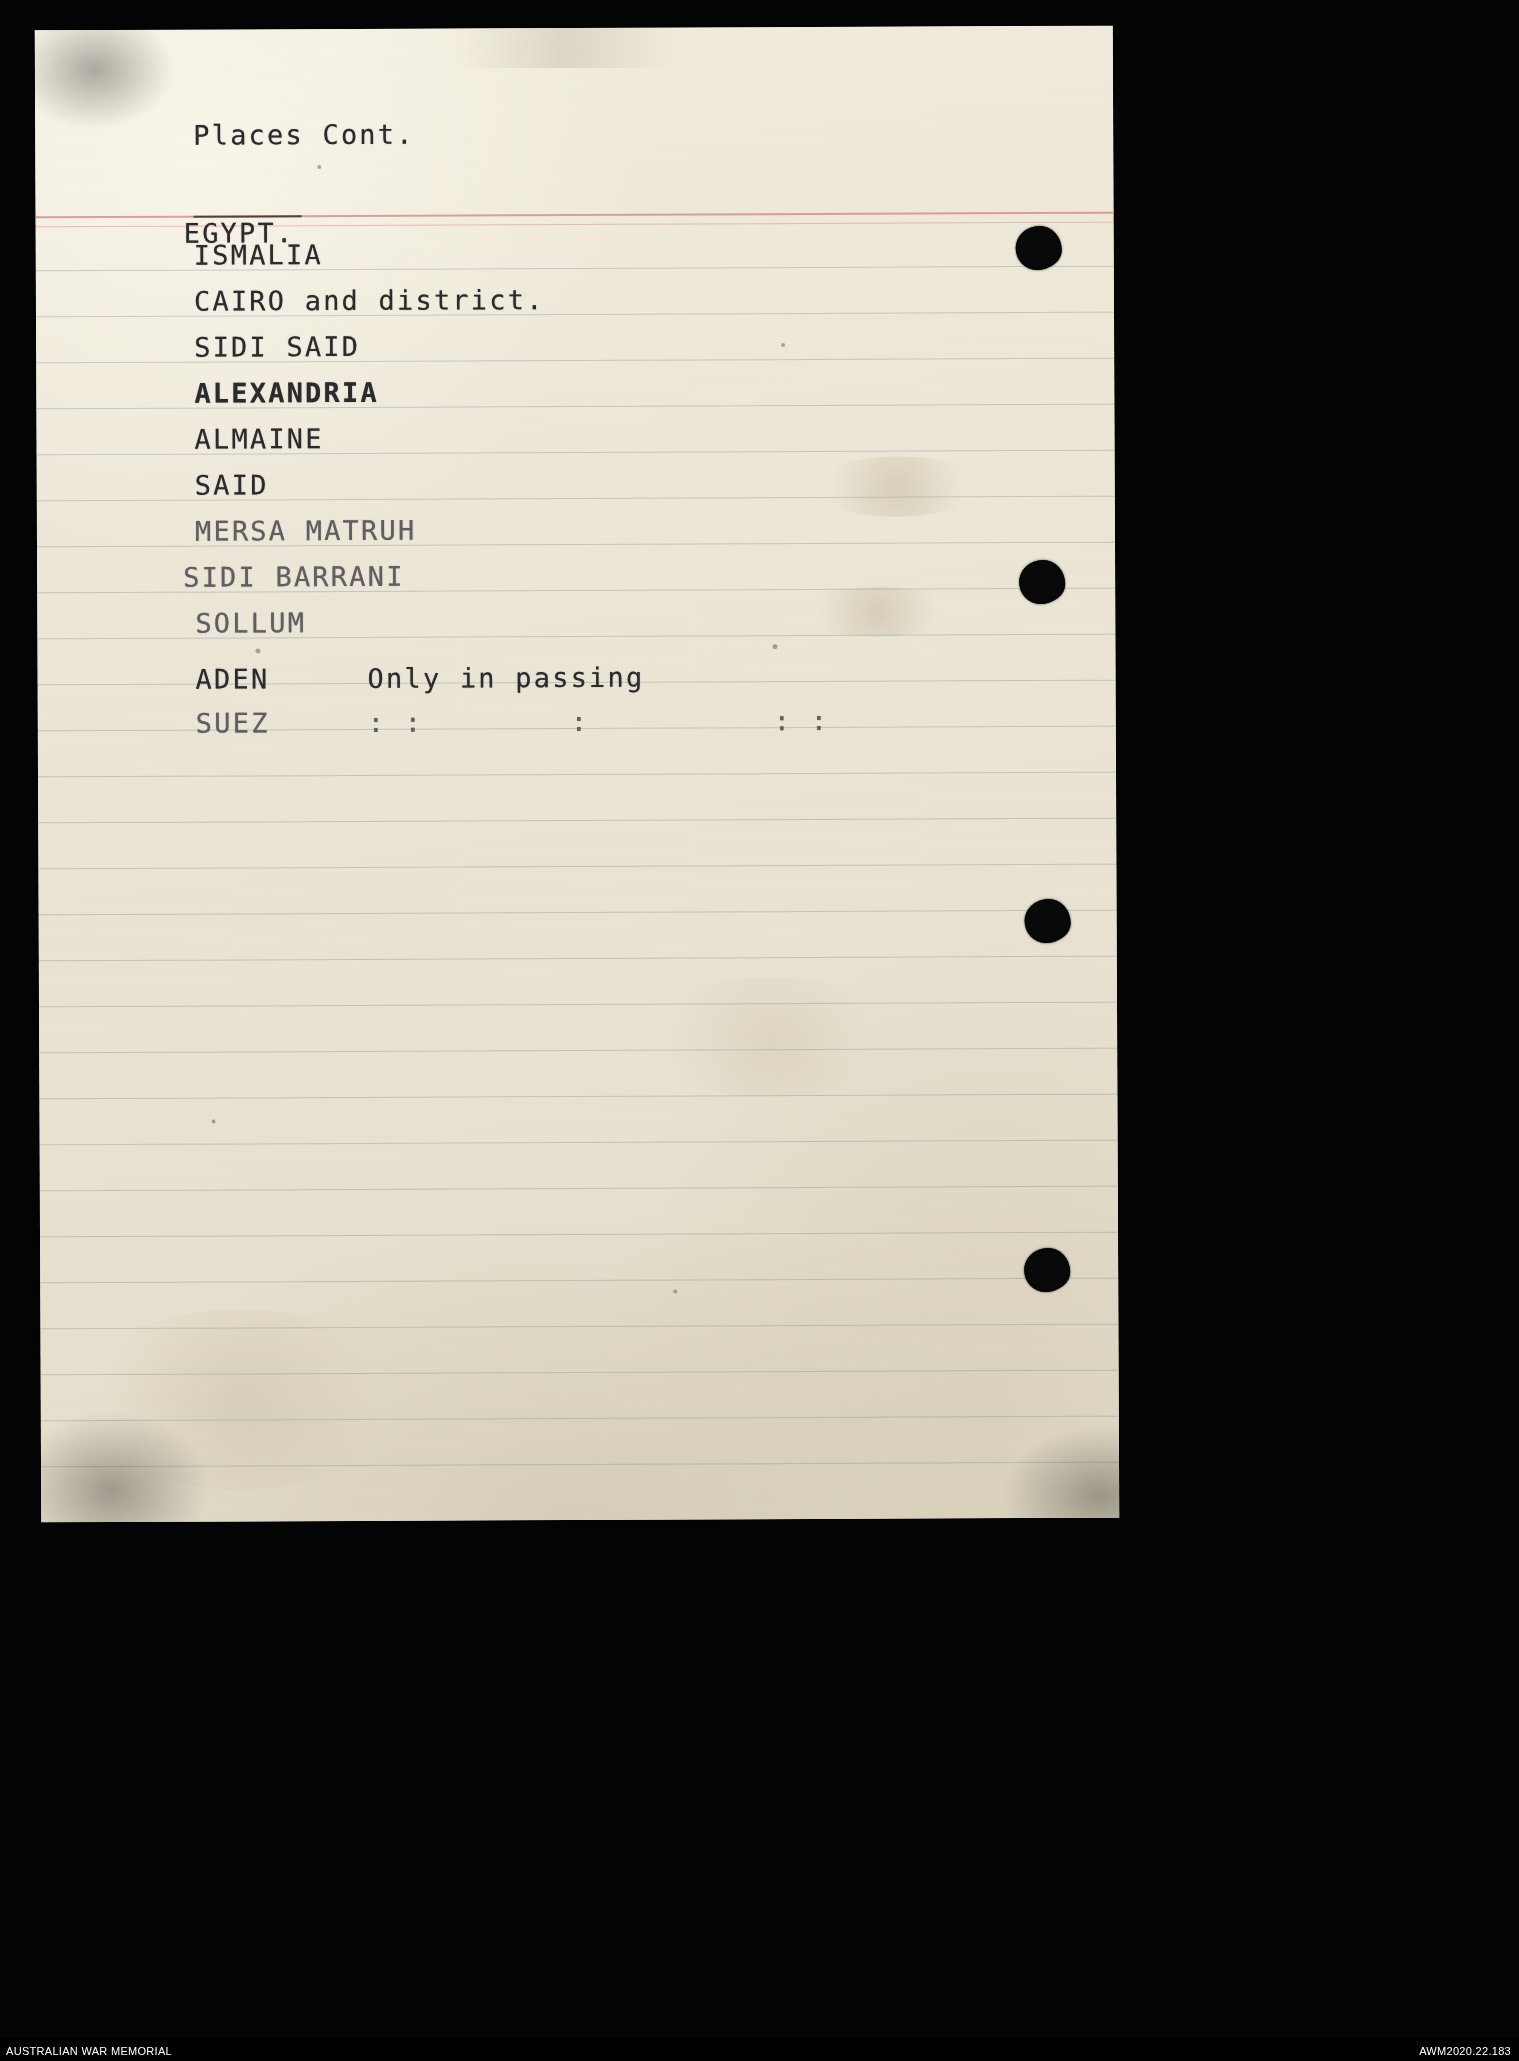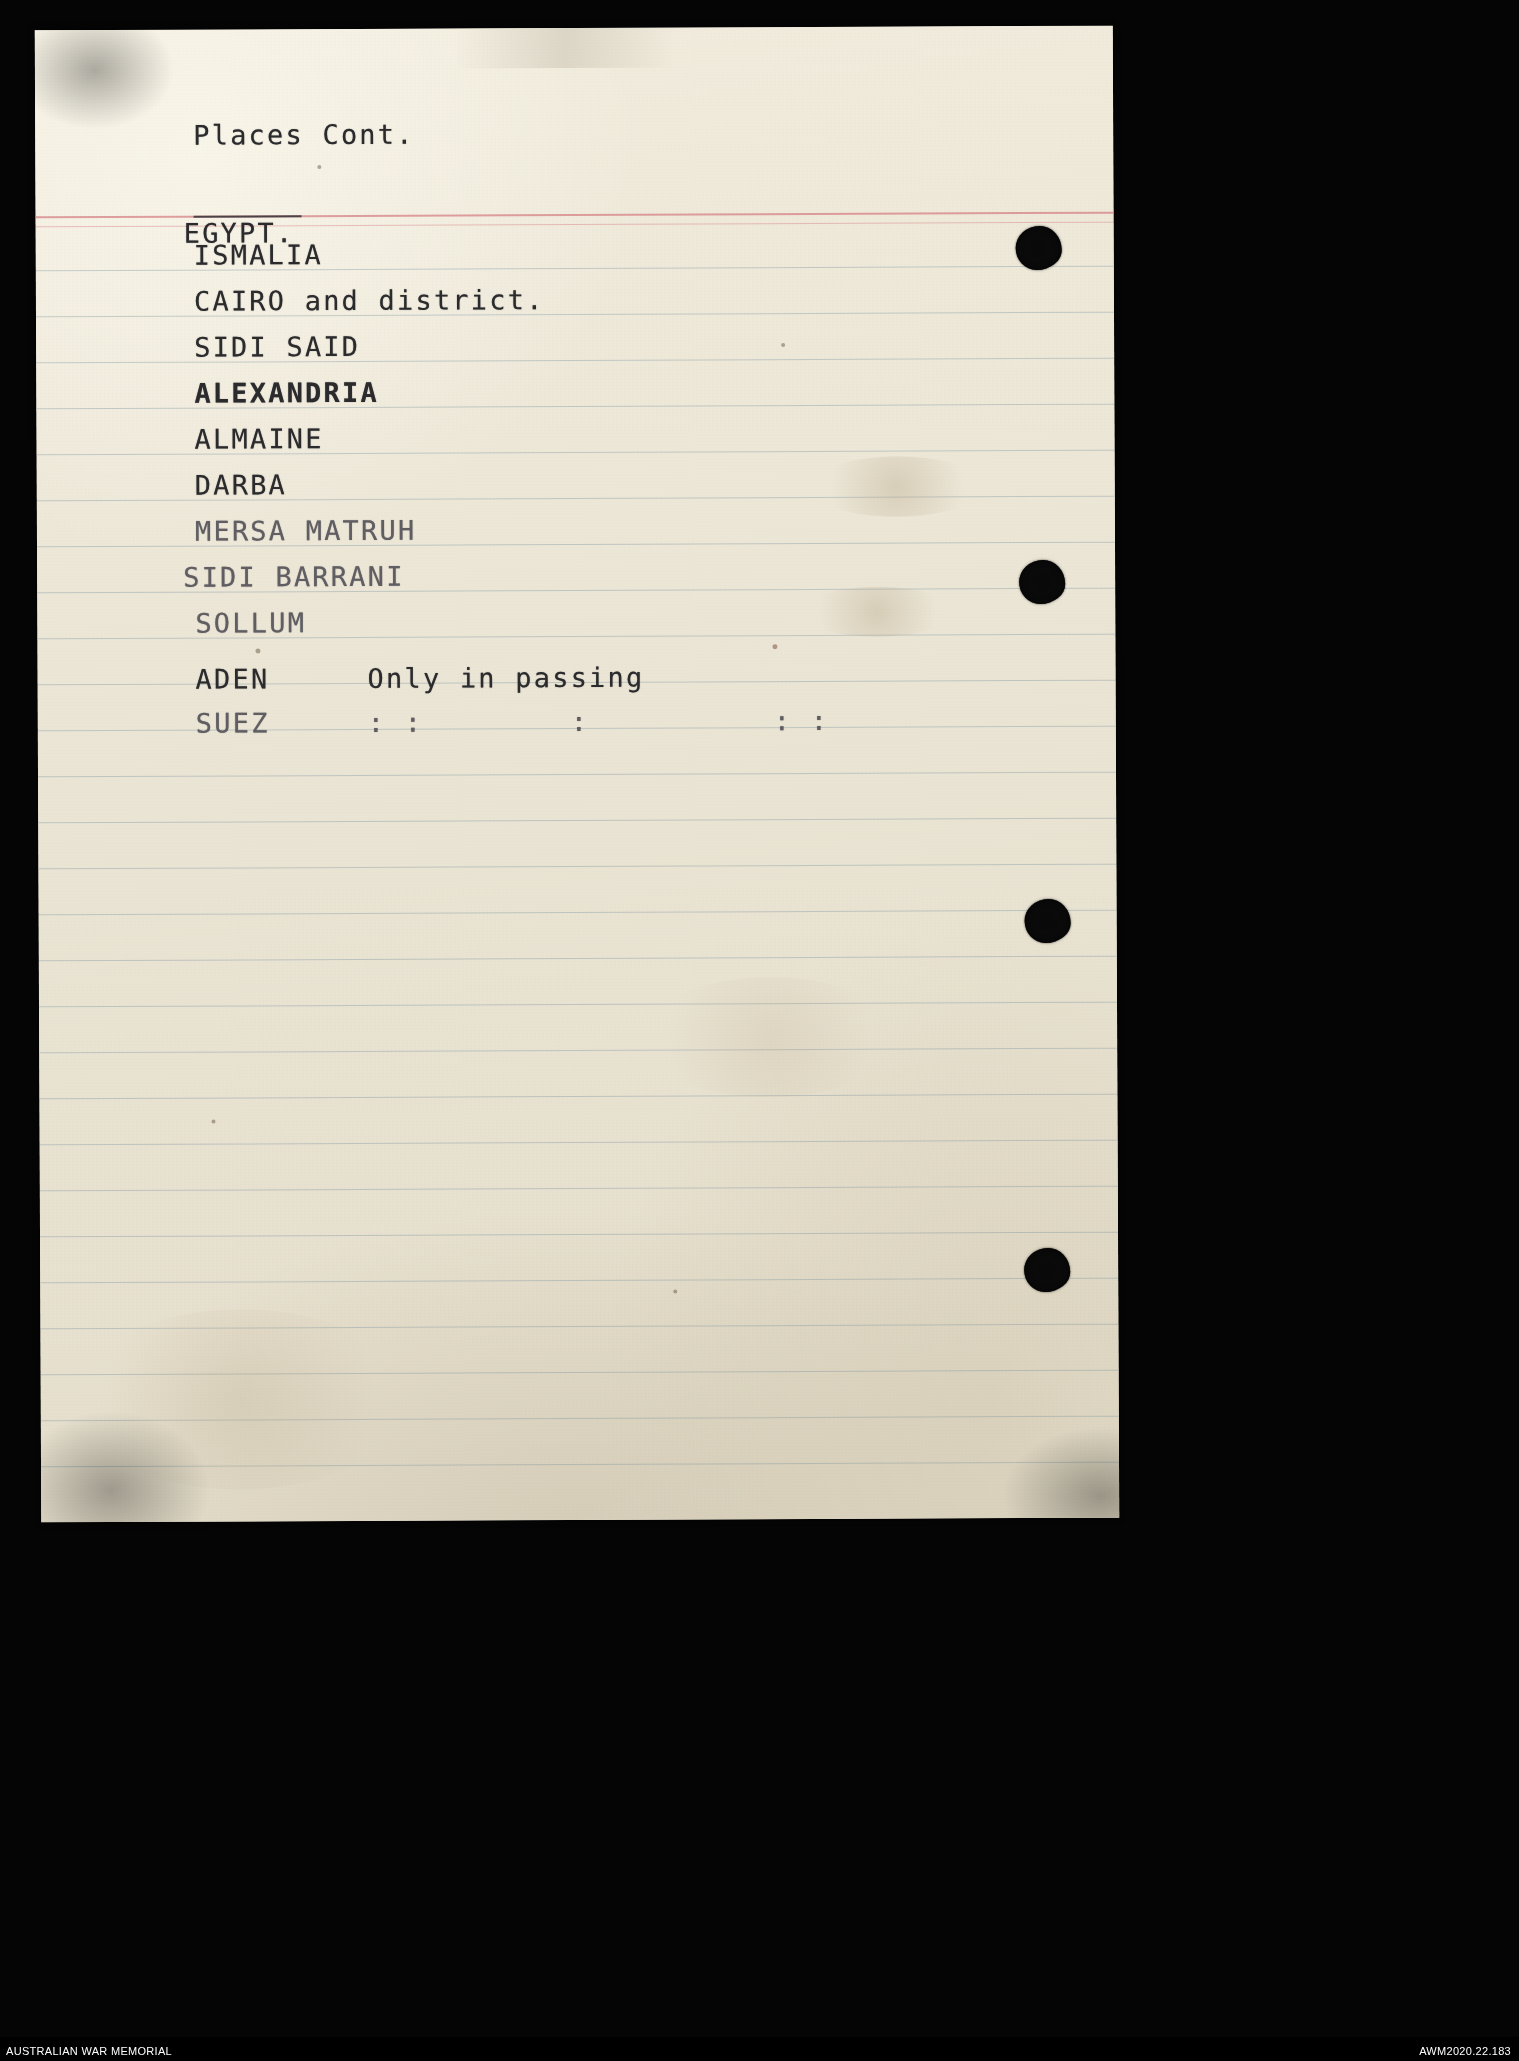--- a/index.html
+++ b/index.html
@@ -220,21 +220,21 @@
       <div class="tline" style="left:158px; top:90px;">Places Cont.</div>
 
       <div class="tline" style="left:148px; top:152px;margin-top:36px;">EGYPT.</div>
       <div class="underline-egypt" style="left:158px; top:186px; width:108px;"></div>
 
       <div class="tline" style="left:158px; top:210px;">ISMALIA</div>
       <div class="tline" style="left:158px; top:256px;">CAIRO and district.</div>
       <div class="tline" style="left:158px; top:302px;">SIDI SAID</div>
       <div class="tline" style="left:158px; top:348px;font-weight:bold;">ALEXANDRIA</div>
       <div class="tline" style="left:158px; top:394px;">ALMAINE</div>
-      <div class="tline" style="left:158px; top:440px;">DARBA</div>
+      <div class="tline" style="left:158px; top:440px;">SAID</div>
       <div class="tline faint" style="left:158px; top:486px;">MERSA MATRUH</div>
       <div class="tline faint" style="left:146px; top:532px;">SIDI BARRANI</div>
       <div class="tline faint" style="left:158px; top:578px;">SOLLUM</div>
 
       <div class="tline" style="left:158px; top:634px;">ADEN</div>
       <div class="tline" style="left:330px; top:634px;">Only in passing</div>
 
       <div class="tline faint" style="left:158px; top:678px;">SUEZ</div>
       <div class="tline faint" style="left:330px; top:678px;">:&nbsp;:        :          :&nbsp;:</div>
     </div>

